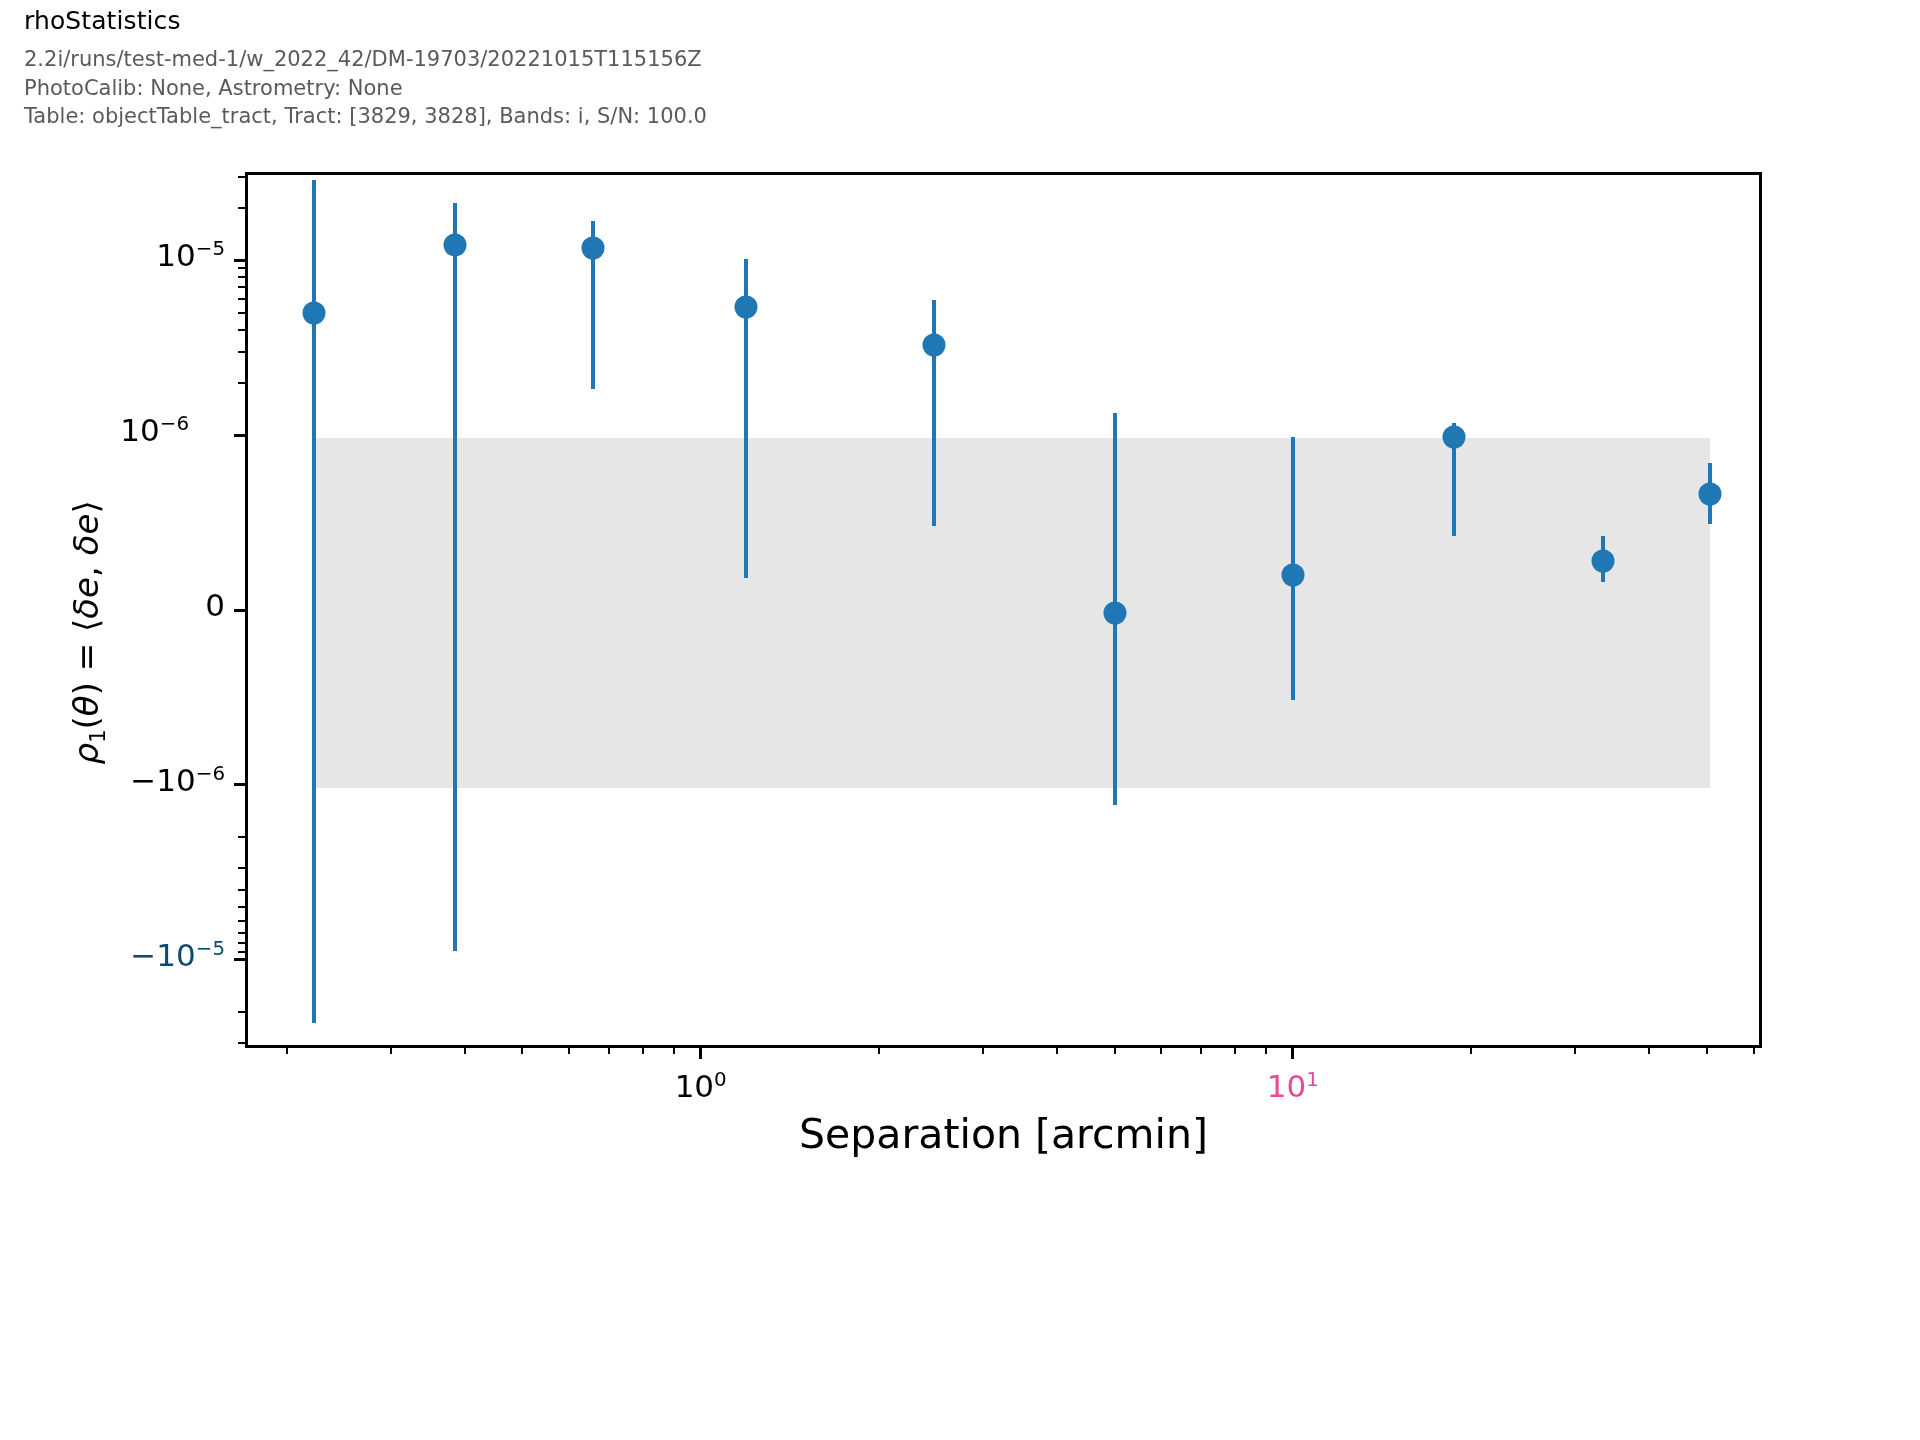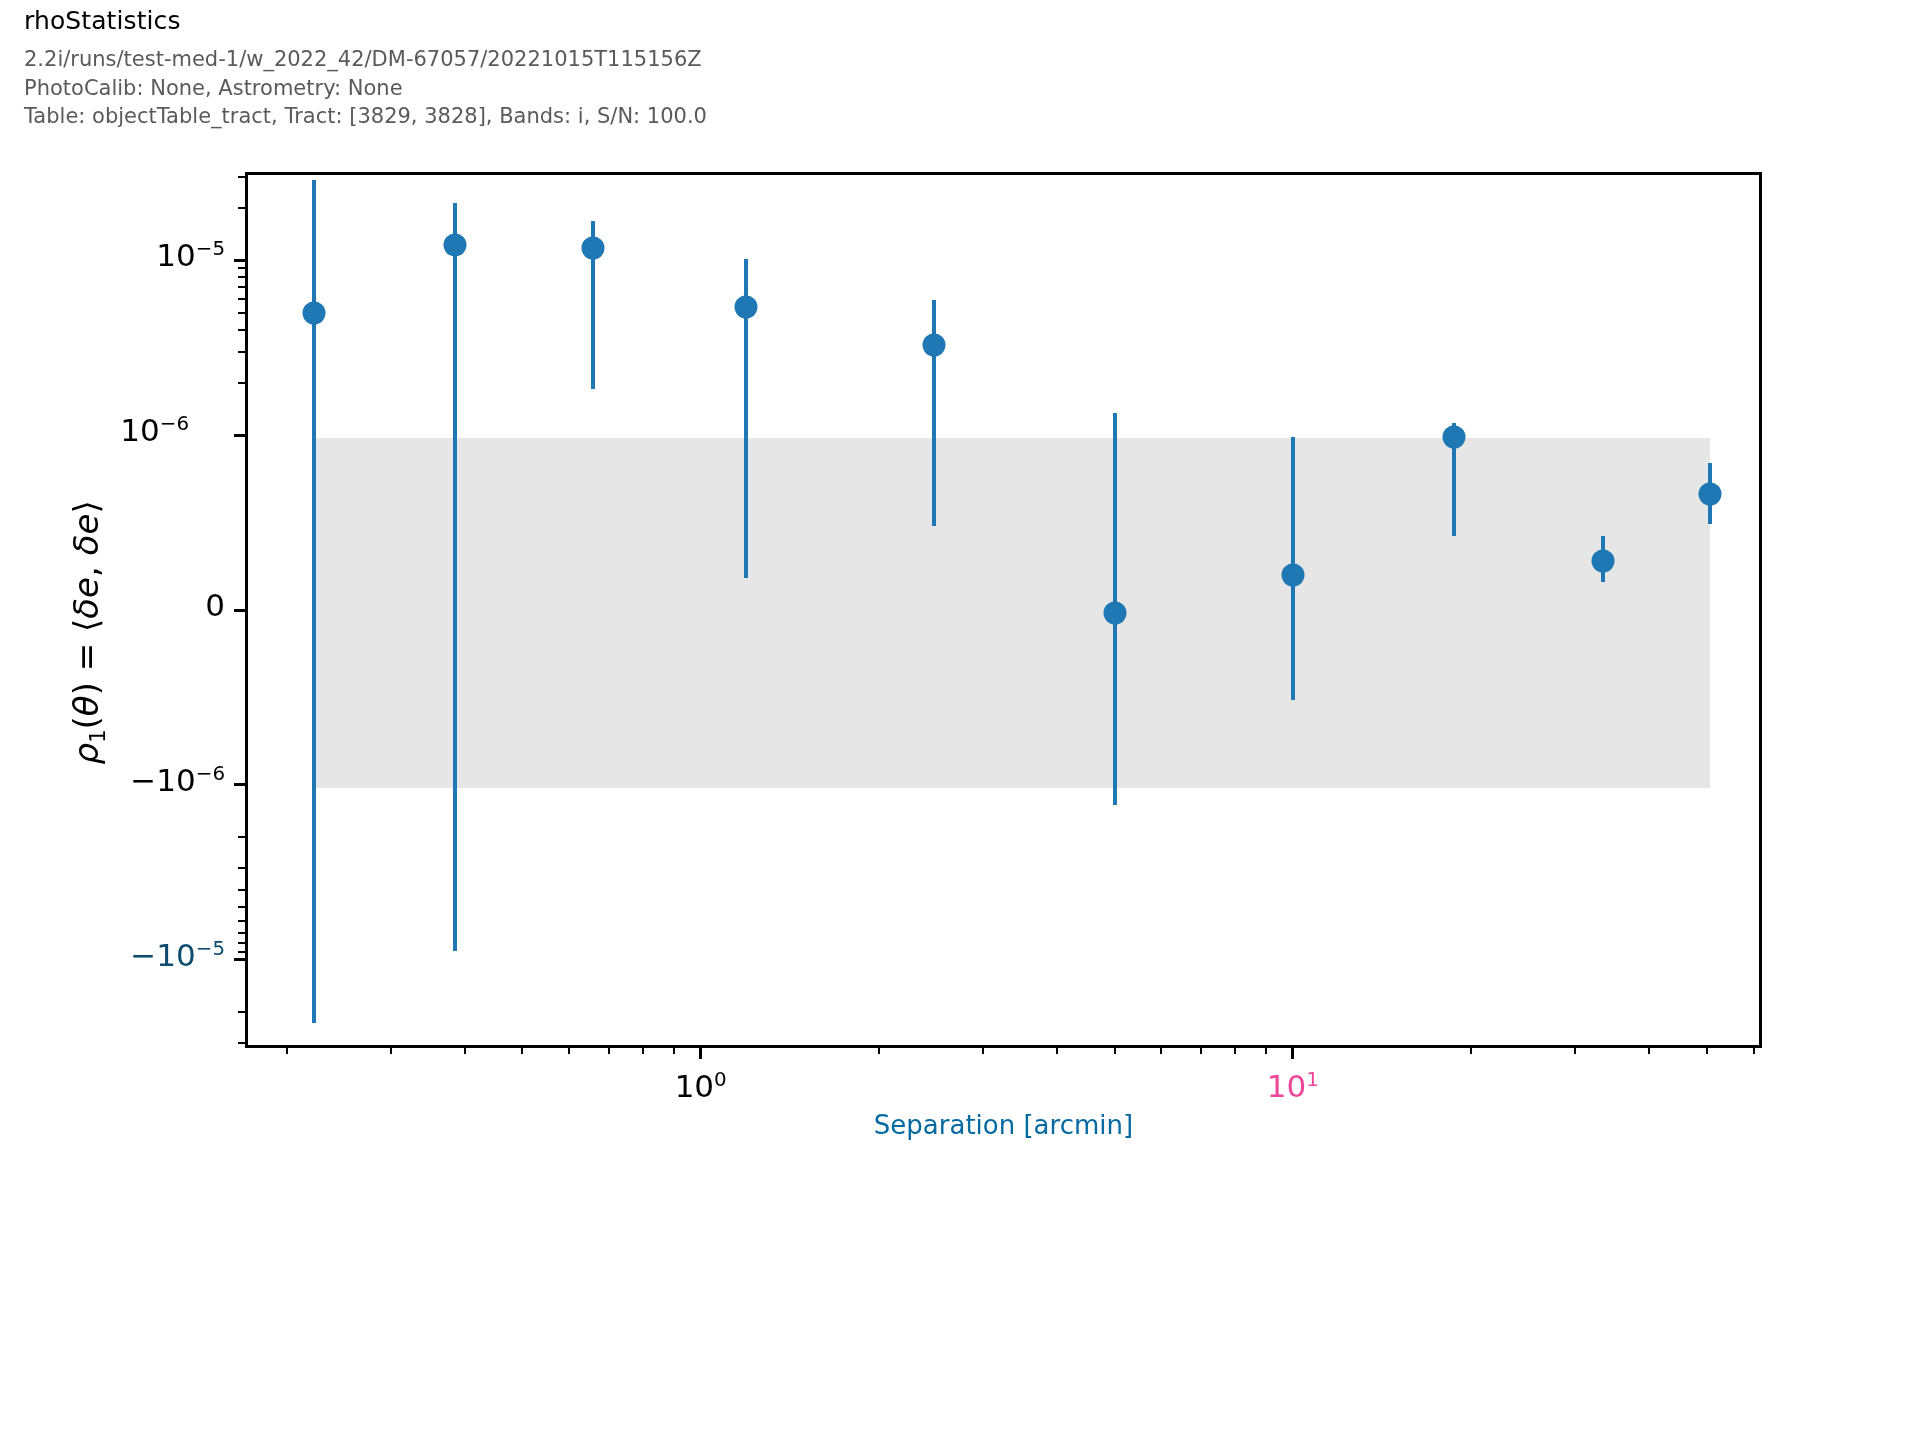--- a/index.html
+++ b/index.html
@@ -56,42 +56,42 @@
     background:#1f77b4;
     transform:translate(-50%,-50%);
   }
 
   
   .xlabel{
     position:absolute;
     left:245px;width:1517px;
     top:1110px;
     text-align:center;
-    font-size:26px;color:#0369a1;
+    font-size:41px;color:#000000;
   }
   .ylabel{
     position:absolute;
     left:-292px;top:610px;
     width:760px;
     text-align:center;
     font-size:34px;color:#000;
     transform:rotate(-90deg);
     transform-origin:center center;
     white-space:nowrap;
   }
   .sub{font-size:0.62em;vertical-align:sub;}
   .ital{font-style:italic;}
 </style>
 </head>
 <body>
 
 <div id="root">
 
   <div class="hdr-title">rhoStatistics</div>
-  <div class="hdr-sub l1">2.2i/runs/test-med-1/w_2022_42/DM-67057/20221015T115156Z</div>
+  <div class="hdr-sub l1">2.2i/runs/test-med-1/w_2022_42/DM-19703/20221015T115156Z</div>
   <div class="hdr-sub l2">PhotoCalib: None, Astrometry: None</div>
   <div class="hdr-sub l3">Table: objectTable_tract, Tract: [3829, 3828], Bands: i, S/N: 100.0</div>
 
   <div class="axes">
     <div class="plotarea" id="plotarea">
         <div class="band" style="left: 66.3029px; width: 1395.38px; top: 263.16px; height: 349.68px; background: rgb(230, 230, 230);"></div>
         <div class="errbar" style="left: 66.3029px; top: 4.90054px; height: 842.648px; background: rgb(31, 119, 180);"></div>
         <div class="marker" style="left: 66.3029px; top: 137.974px; background: rgb(31, 119, 180);"></div>
         <div class="errbar" style="left: 206.851px; top: 28.4512px; height: 747.776px; background: rgb(31, 119, 180);"></div>
         <div class="marker" style="left: 206.851px; top: 69.5758px; background: rgb(31, 119, 180);"></div>

